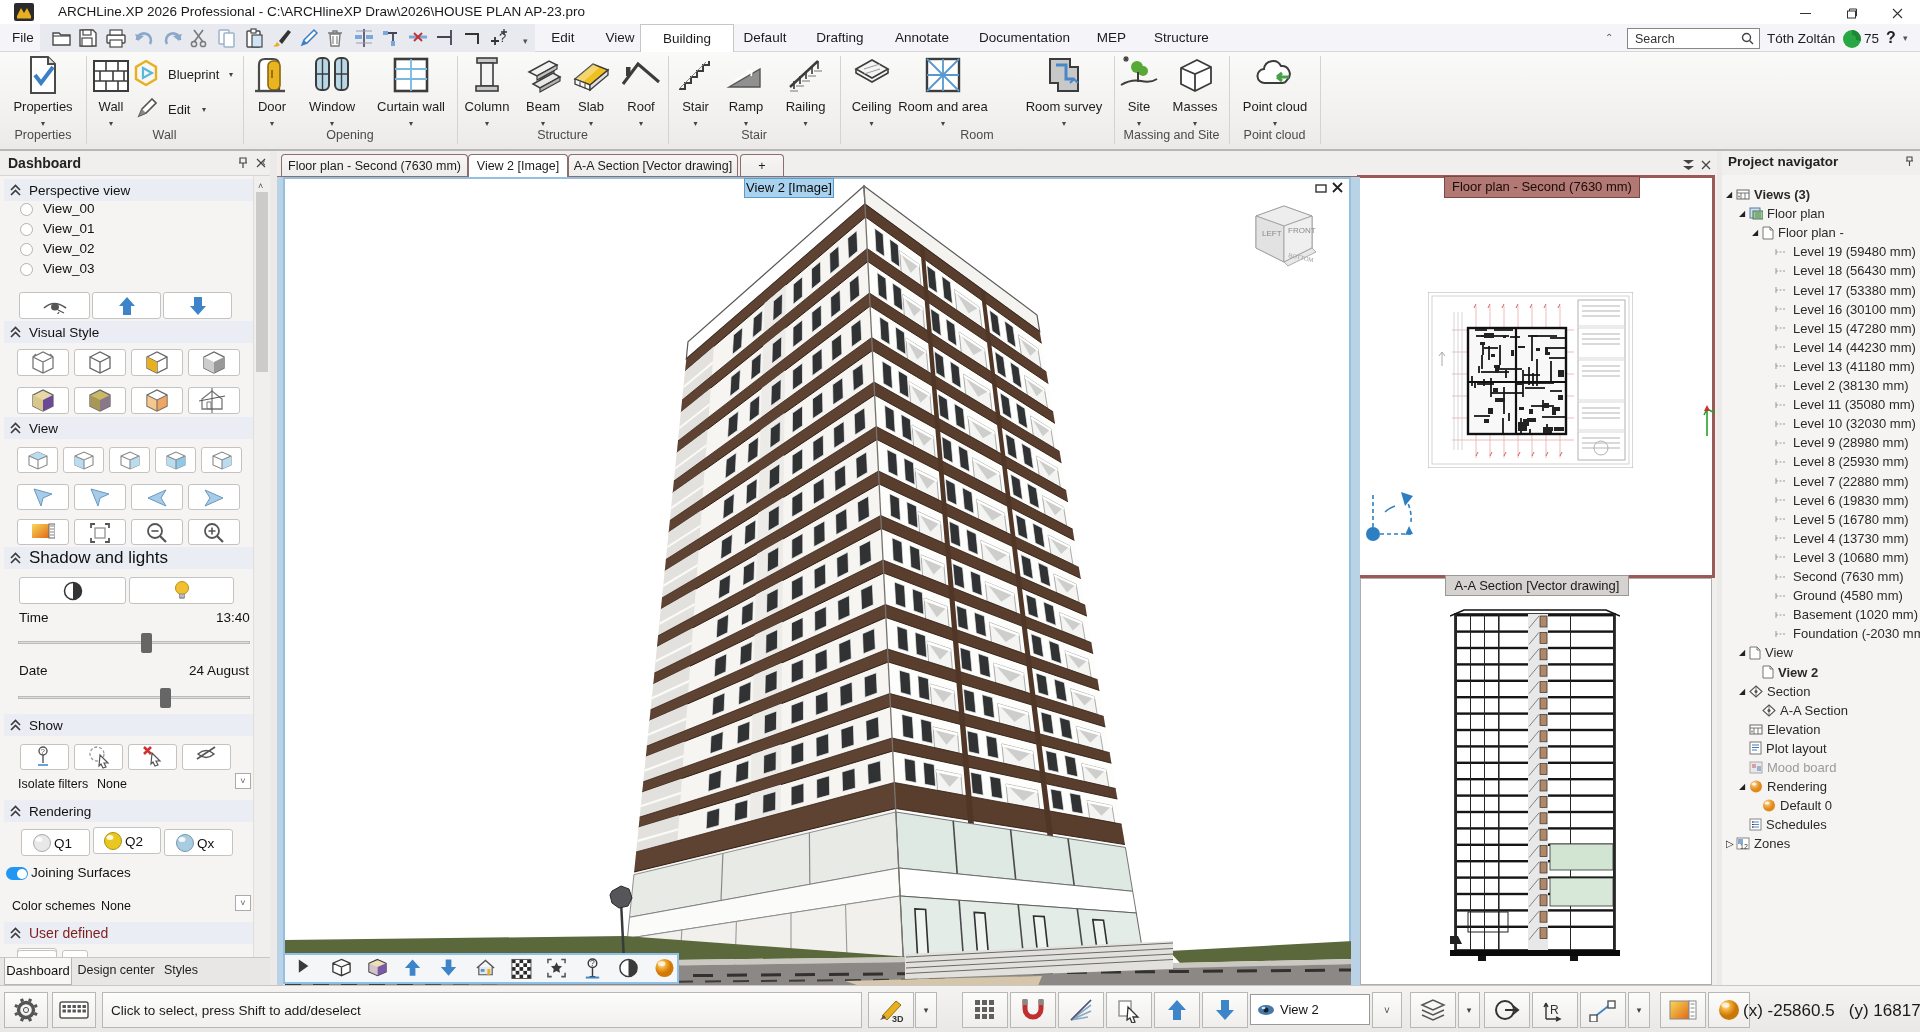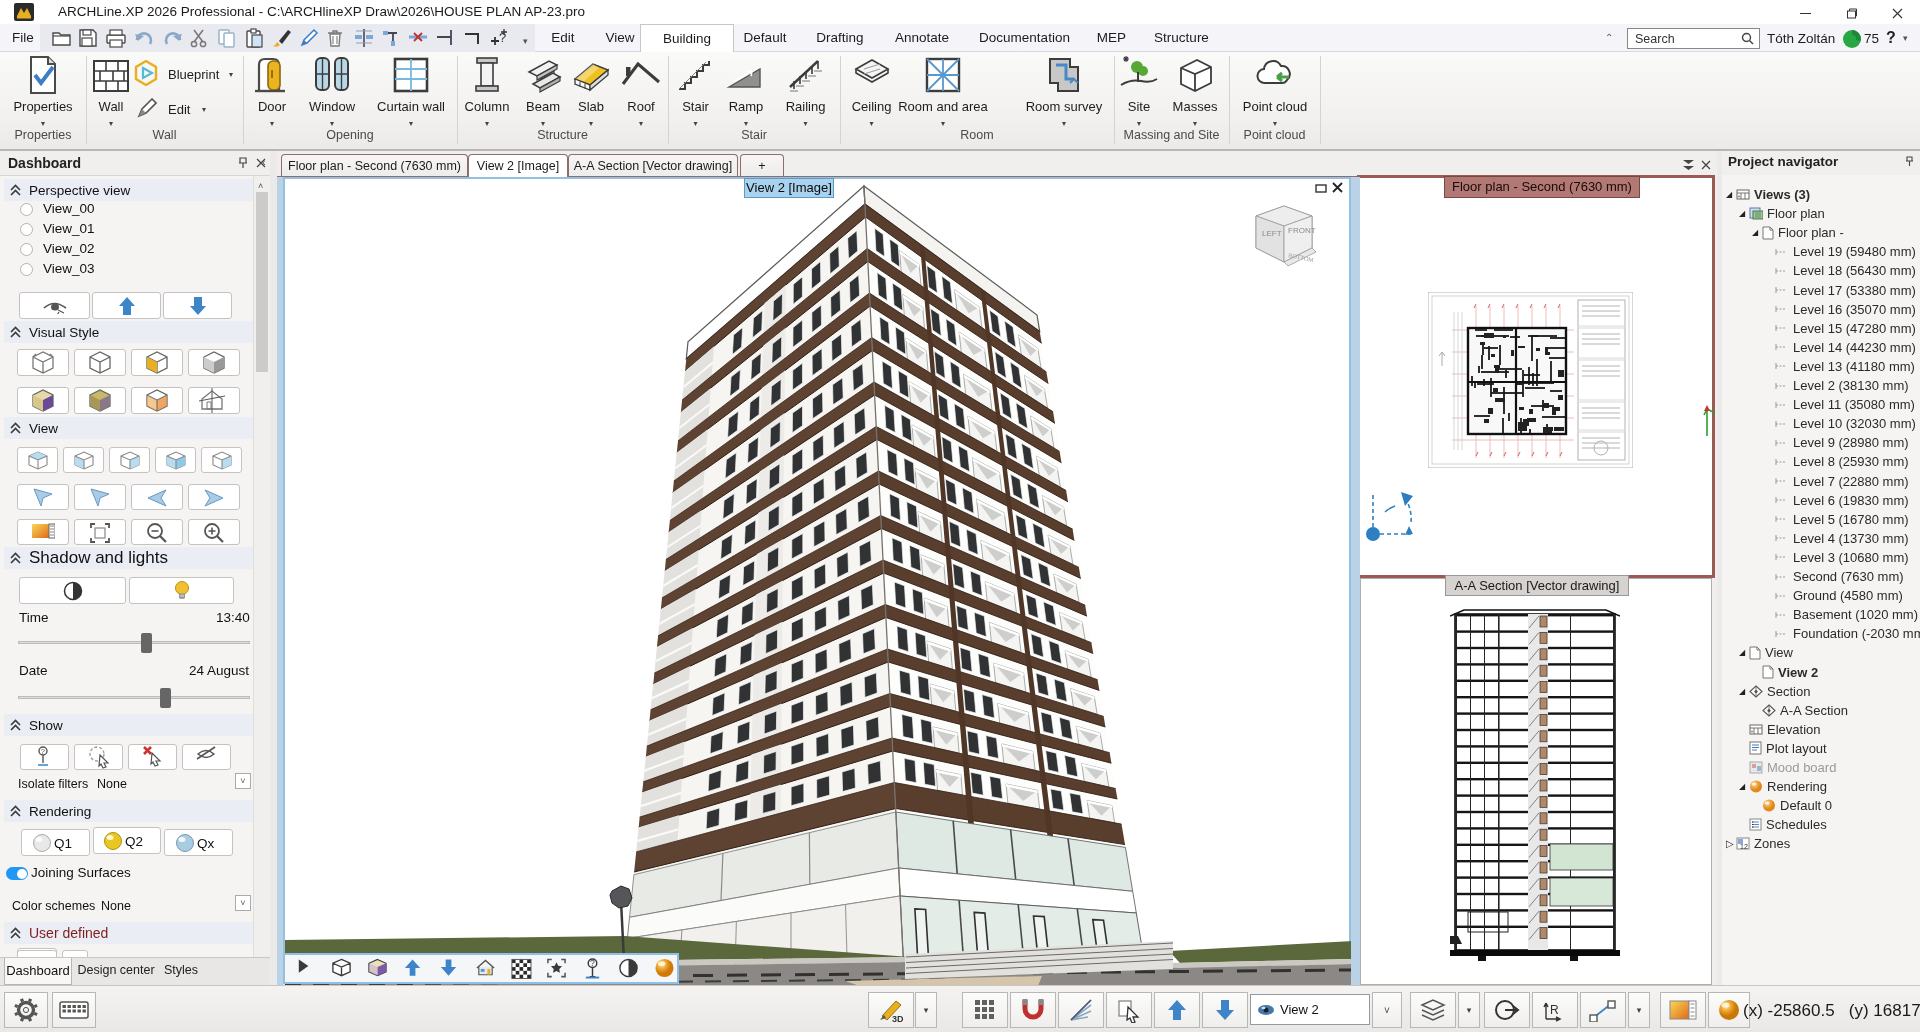--- a/index.html
+++ b/index.html
@@ -1463,21 +1463,21 @@
       <span style="">Level 17 (53380 mm)</span>
     </div>
 <div class="treerow" style="left:43px;top:148.6px;">
       <span class="texp"></span>
       <span style="margin-right:4px;display:inline-flex">
         <svg width="14" height="10" viewBox="0 0 14 10" style="">
           <path d="M1 5 h10" stroke="#999" stroke-width="1" stroke-dasharray="2 1.5"></path>
           <path d="M1 2 v6" stroke="#999" stroke-width="1"></path>
         </svg>
       </span>
-      <span style="">Level 16 (35070 mm)</span>
+      <span style="">Level 16 (30100 mm)</span>
     </div>
 <div class="treerow" style="left:43px;top:167.7px;">
       <span class="texp"></span>
       <span style="margin-right:4px;display:inline-flex">
         <svg width="14" height="10" viewBox="0 0 14 10" style="">
           <path d="M1 5 h10" stroke="#999" stroke-width="1" stroke-dasharray="2 1.5"></path>
           <path d="M1 2 v6" stroke="#999" stroke-width="1"></path>
         </svg>
       </span>
       <span style="">Level 15 (47280 mm)</span>
@@ -1796,20 +1796,21 @@
         <rect x="13.5" y="6" width="3.4" height="3" fill="#555"></rect>
         <rect x="18.5" y="6" width="3.4" height="3" fill="#555"></rect>
         <rect x="23.5" y="6" width="3.4" height="3" fill="#555"></rect>
         <rect x="3.5" y="10.5" width="3.4" height="3" fill="#555"></rect>
         <rect x="8.5" y="10.5" width="3.4" height="3" fill="#555"></rect>
         <rect x="13.5" y="10.5" width="3.4" height="3" fill="#555"></rect>
         <rect x="18.5" y="10.5" width="3.4" height="3" fill="#555"></rect>
         <rect x="23.5" y="10.5" width="3.4" height="3" fill="#555"></rect>
       </svg>
     </div>
+<div style="position:absolute;left:102px;top:6px;width:760px;height:36px;background:linear-gradient(#fdfdfc,#f1f0ee);border:1px solid #b9b7b5;display:flex;align-items:center;padding-left:8px;font-size:13.5px;color:#1a1a1a">Click to select, press Shift to add/deselect</div>
 <div class="sbtn" style="left:868px;width:46px">
       <svg width="30" height="28" viewBox="0 0 30 28" style="">
         <path d="M6 20 L20 5 l5 4 -14 15 z" fill="#e8b020" stroke="#907010" stroke-width="1"></path>
         <path d="M4 24 l4 -5 2 3 z" fill="#555"></path>
         <text x="16" y="26" font-size="9" font-weight="bold" fill="#333">3D</text>
       </svg>
     </div>
 <div class="sbtn" style="left:915px;width:22px">
       <span style="font-size:9px;color:#444">▾</span>
     </div>

